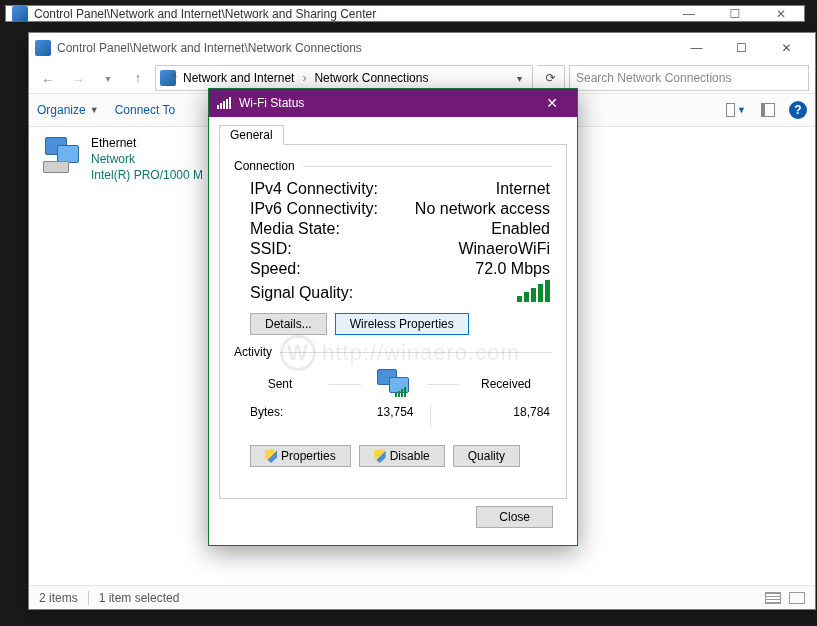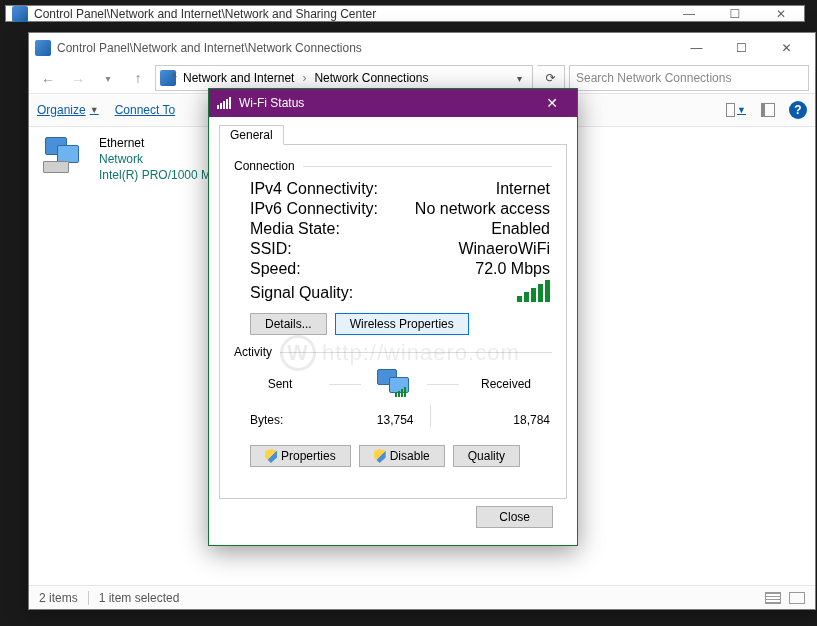--- a/index.html
+++ b/index.html
@@ -92,41 +92,40 @@
 
   
   .toolbar {
     height: 34px;
     border-top:1px solid #e6e6e6;
     border-bottom:1px solid #e6e6e6;
     display:flex; align-items:center;
     padding: 0 8px;
     color:#0a5caa;
     background:#fbfbfb;
-    text-decoration:underline;
   }
   .toolbar .tb-item { margin-right:16px; display:flex;align-items:center;gap:4px;}
   .toolbar .tb-item .dd{color:#555;font-size:9px;}
   .toolbar .spacer{flex:1;}
   .toolbar .tb-right{display:flex;align-items:center;gap:10px;}
   .toolbar .view-btn{width:22px;height:22px;border:1px solid transparent;display:flex;align-items:center;justify-content:center;}
   .toolbar .view-btn .mini{width:14px;height:14px;border:1px solid #888;}
   .toolbar .help{
     width:18px;height:18px;border-radius:50%;
     background:#0a5caa;color:#fff;display:flex;align-items:center;justify-content:center;
     font-weight:bold;font-size:12px;
   }
 
   
   .content {
     flex:1; padding:8px 14px; position:relative; overflow:hidden;
     background:#fff;
   }
   .adapter {
-    display:flex; align-items:flex-start; gap:16px;
+    display:flex; align-items:flex-start; gap:8px;
   }
   .adapter .ico {
     width:40px;height:40px;position:relative;
   }
   .adapter .ico .mon{
     position:absolute;left:2px;top:2px;width:22px;height:18px;
     background:#4a90d9;border:1px solid #2c6aa0;border-radius:2px;
   }
   .adapter .ico .mon2{
     position:absolute;left:14px;top:10px;width:22px;height:18px;
@@ -227,21 +226,21 @@
   .activity .row1 .dash{color:#dcdcdc;letter-spacing:-2px;}
   .activity .net-ic{position:relative;width:40px;height:30px;}
   .activity .net-ic .m{position:absolute;left:4px;top:0;width:20px;height:16px;background:#4a90d9;border:1px solid #2c6aa0;border-radius:2px;}
   .activity .net-ic .m2{position:absolute;left:16px;top:8px;width:20px;height:16px;background:#6db3ef;border:1px solid #2c6aa0;border-radius:2px;}
   .activity .net-ic .bars{position:absolute;left:22px;top:18px;display:flex;align-items:flex-end;gap:1px;}
   .activity .net-ic .bars div{width:2px;background:#0d8a2e;}
   .activity .net-ic .bars div:nth-child(1){height:4px}
   .activity .net-ic .bars div:nth-child(2){height:6px}
   .activity .net-ic .bars div:nth-child(3){height:8px}
   .activity .net-ic .bars div:nth-child(4){height:10px}
-  .activity .row2{display:flex;align-items:flex-end;padding:2px 2px 4px 16px;}
+  .activity .row2{display:flex;align-items:flex-start;padding:2px 2px 4px 16px;}
   .activity .row2 .k{width:60px;}
   .activity .row2 .v{flex:1;text-align:right;}
   .activity .row2 .div{width:1px;height:22px;background:#dcdcdc;margin:0 16px;}
 
   .footer{
     height:36px;border-top:0;display:flex;align-items:center;justify-content:flex-end;
     padding:0 14px;
   }
 
   .watermark{

